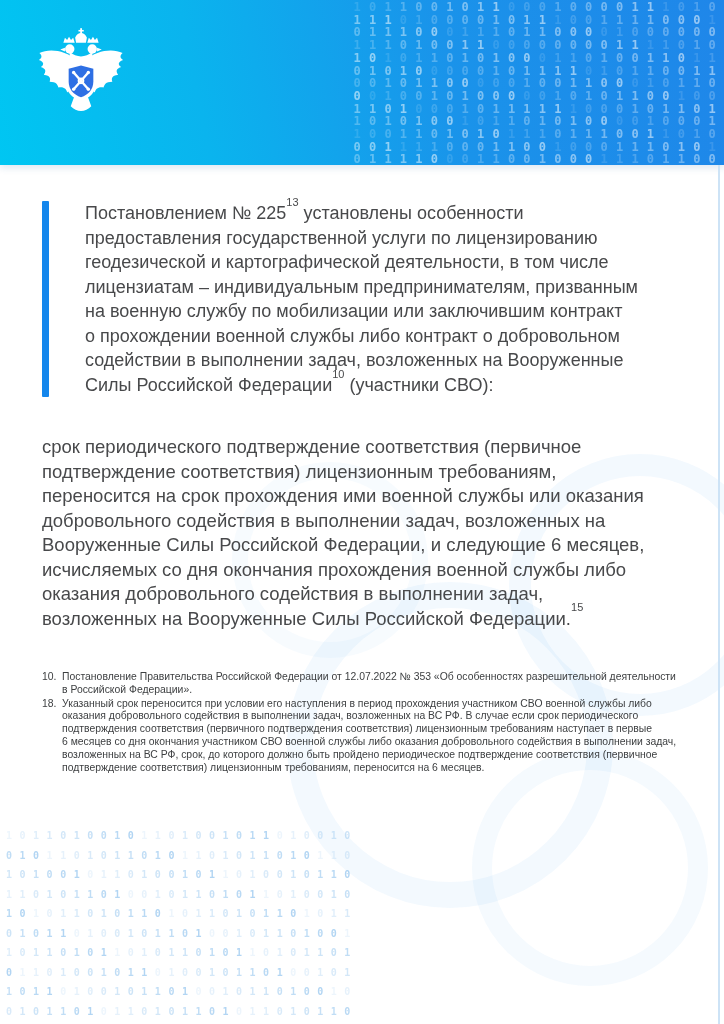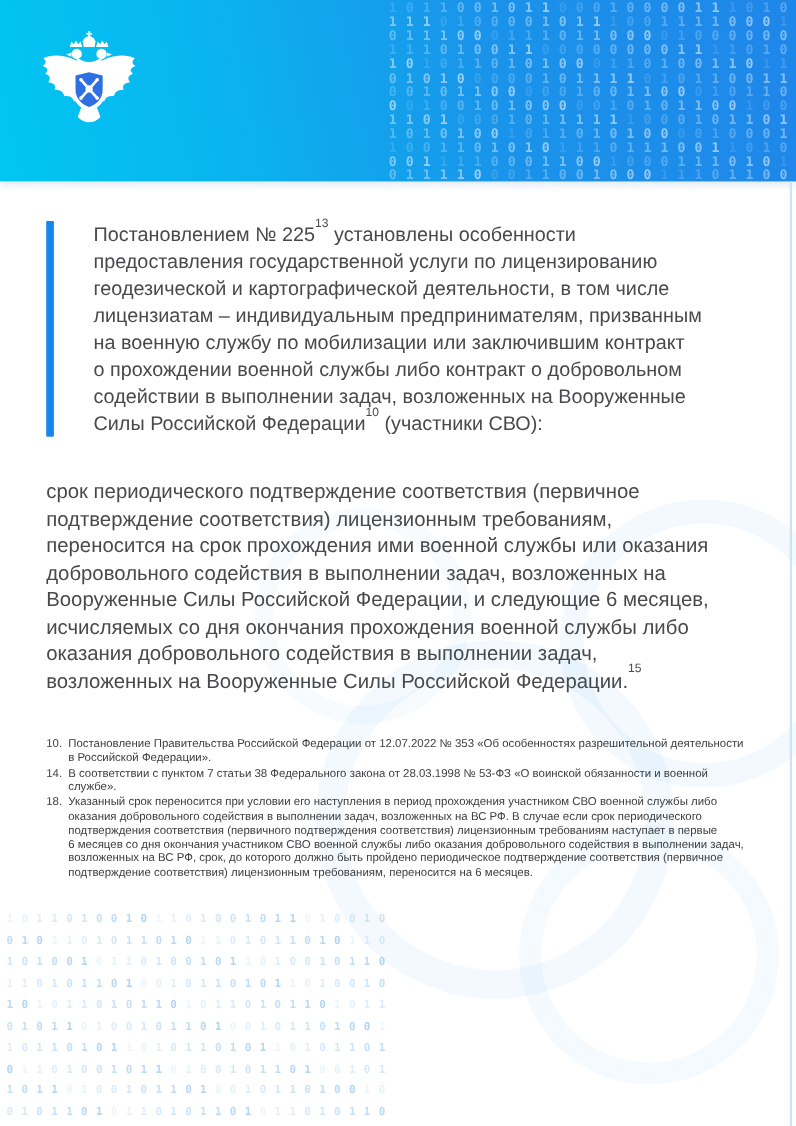--- a/index.html
+++ b/index.html
@@ -182,25 +182,20 @@
 оказания добровольного содействия в выполнении задач,
 возложенных на Вооруженные Силы Российской Федерации.</span><sup class="fnref">15</sup></p>
 
     <div class="footnotes">
       <div class="fn">
         <span class="fn-num">10.</span>
         <span class="fn-text">Постановление Правительства Российской Федерации от 12.07.2022 № 353 «Об особенностях разрешительной деятельности
 в Российской Федерации».</span>
       </div>
       <div class="fn">
-        <span class="fn-num">14.</span>
-        <span class="fn-text">В соответствии с пунктом 7 статьи 38 Федерального закона от 28.03.1998 № 53-ФЗ «О воинской обязанности и военной
-службе».</span>
-      </div>
-      <div class="fn">
         <span class="fn-num">18.</span>
         <span class="fn-text">Указанный срок переносится при условии его наступления в период прохождения участником СВО военной службы либо
 оказания добровольного содействия в выполнении задач, возложенных на ВС РФ. В случае если срок периодического
 подтверждения соответствия (первичного подтверждения соответствия) лицензионным требованиям наступает в первые
 6 месяцев со дня окончания участником СВО военной службы либо оказания добровольного содействия в выполнении задач,
 возложенных на ВС РФ, срок, до которого должно быть пройдено периодическое подтверждение соответствия (первичное
 подтверждение соответствия) лицензионным требованиям, переносится на 6 месяцев.</span>
       </div>
     </div>
 

